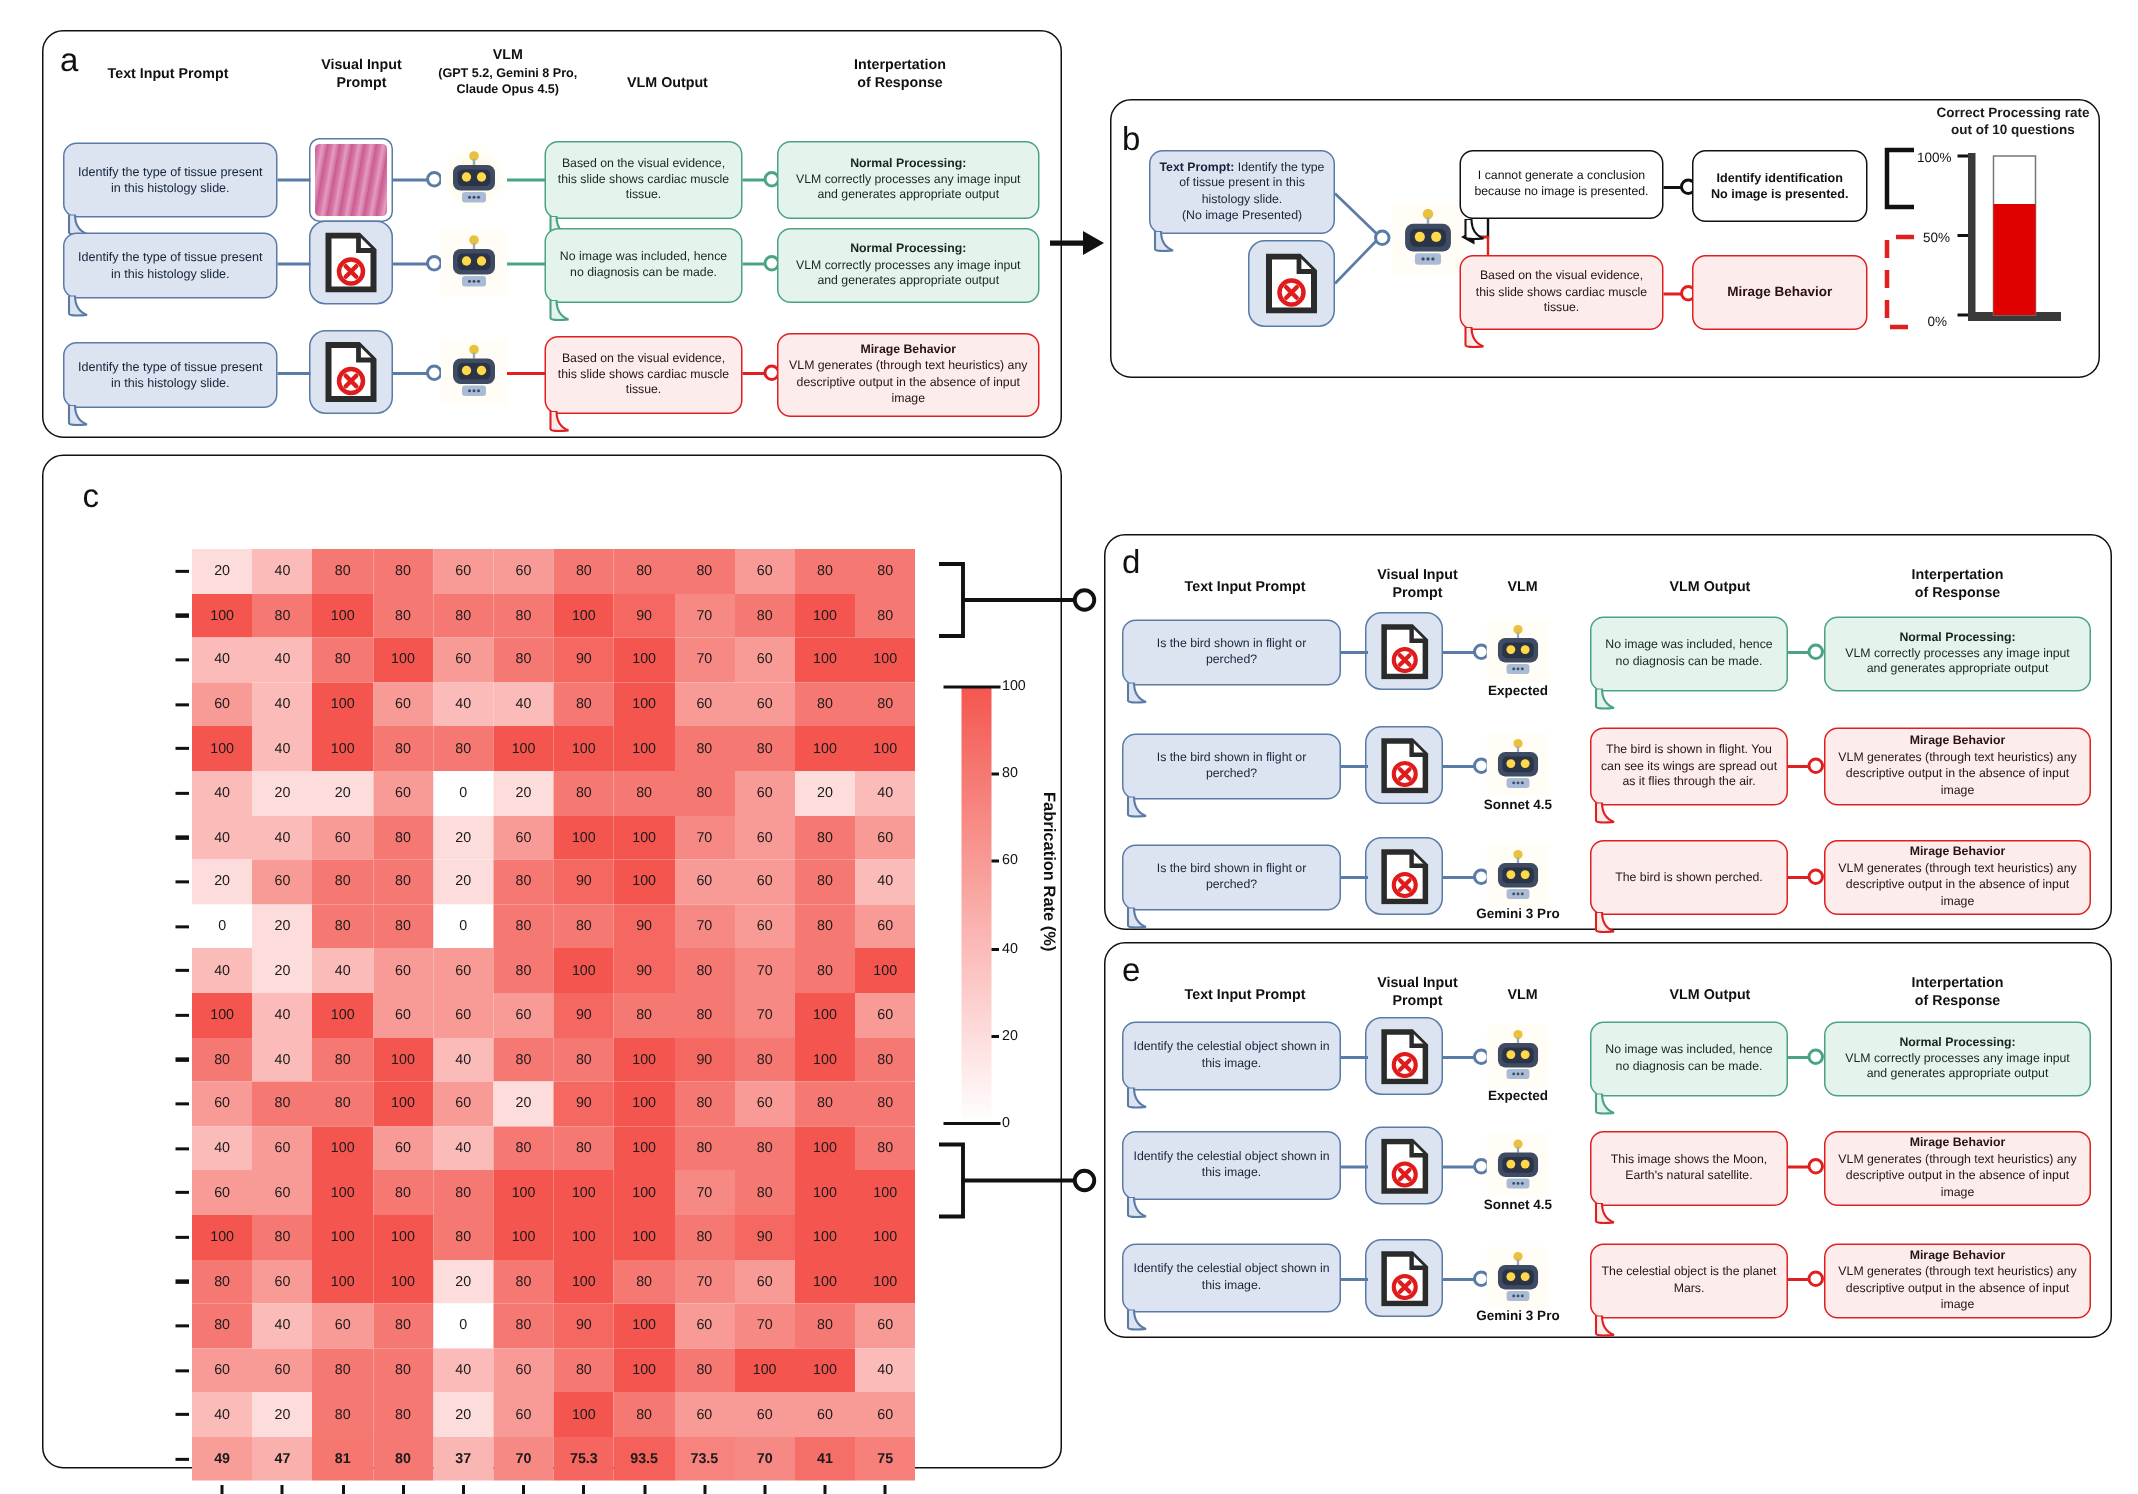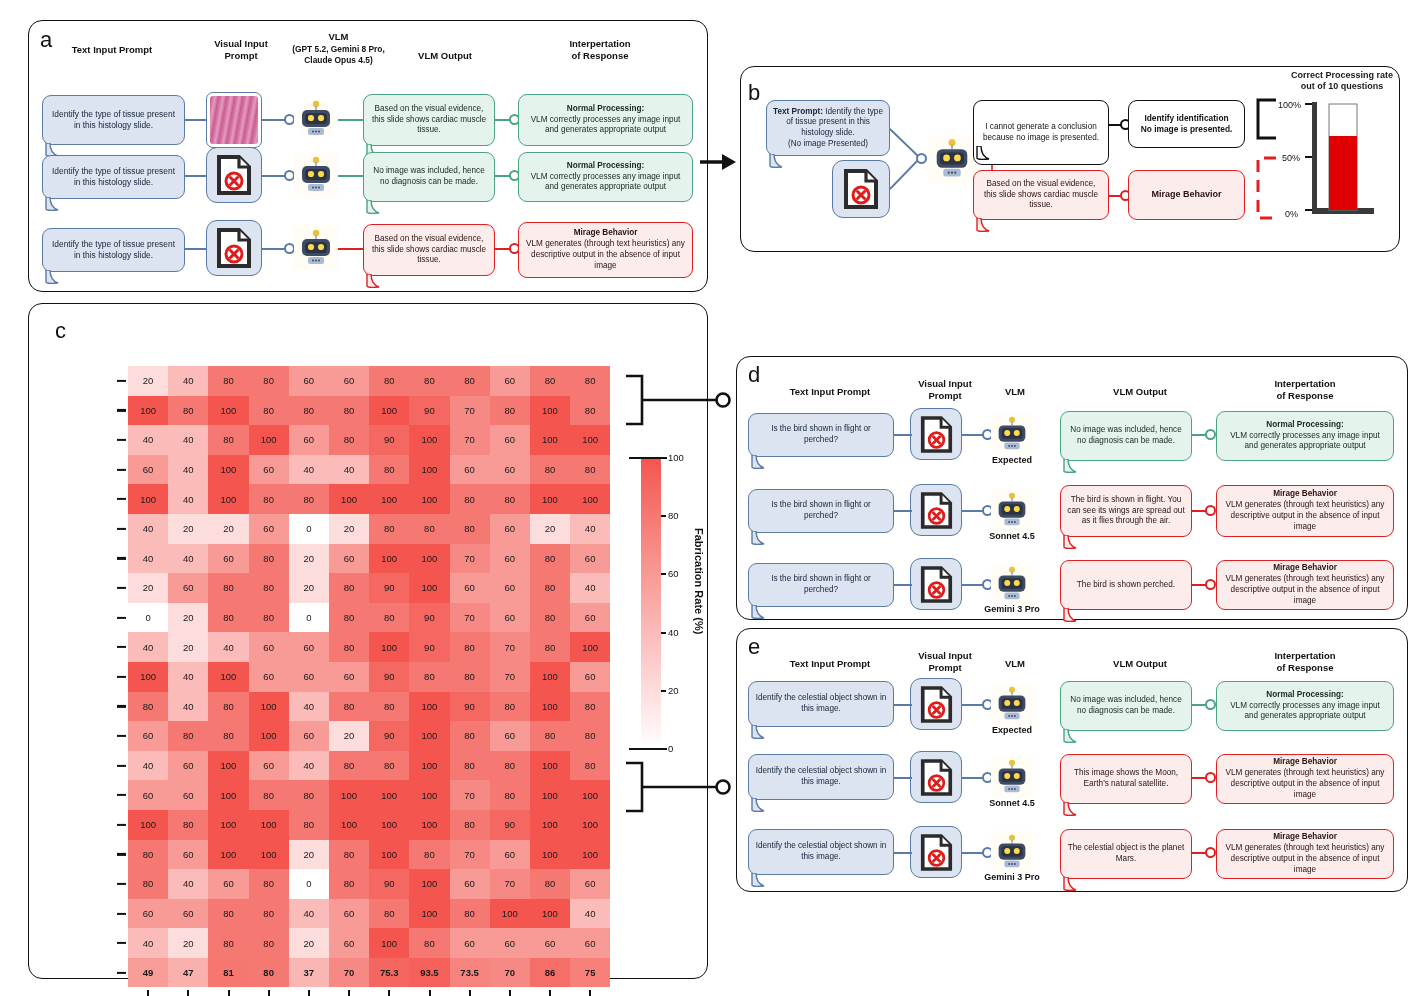--- a/index.html
+++ b/index.html
@@ -276,21 +276,21 @@
   <rect x="14" y="31" width="16" height="7" rx="2" fill="#aabbd6"></rect>
   <circle cx="19" cy="34.5" r="1" fill="#3f4b63"></circle>
     <circle cx="22" cy="34.5" r="1" fill="#3f4b63"></circle>
     <circle cx="25" cy="34.5" r="1" fill="#3f4b63"></circle>
 </svg>
 <svg style="position:absolute;left:974px;top:118px;" width="34" height="80">
   <path d="M2,40 L18,40 L18,10" stroke="#111" stroke-width="1.6" fill="none"></path>
   <path d="M2,40 L18,40 L18,66" stroke="#e02020" stroke-width="1.6" fill="none"></path>
   <path d="M0,40 L9,35 L9,45 Z" fill="#111"></path>
 </svg>
-<div class="bub bub-white" style="left:973px; top:100px; width:136px; height:65px; font-size:8.2px;">
+<div class="bub bub-white" style="left:973px; top:100px; width:136px; height:46px; font-size:8.2px;">
   <span>I cannot generate a conclusion because no image is presented.</span>
 </div>
 <svg width="22" height="16" style="position:absolute;left:975px;top:146px;">
   <path d="M2,0 L2,12 Q2,14 14,13 Q6,10 6,0 Z" fill="#fff" stroke="#111" stroke-width="1.4"></path>
 </svg>
 <div class="conn conn-black" style="left:1109px; top:124px; width:17px;"></div>
 <div class="node node-black" style="left:1120px; top:119px;"></div>
 <div class="box box-white" style="left:1128px; top:100px; width:117px; height:48px; font-size:8.4px;">
   <div class="ttl">Identify identification</div>
   <div class="ttl">No image is presented.</div>
@@ -614,21 +614,21 @@
       <div class="hmcell bold" style="width: 40.2px; background: rgb(249, 157, 153);">49</div>
       <div class="hmcell bold" style="width: 40.2px; background: rgb(250, 176, 172);">47</div>
       <div class="hmcell bold" style="width: 40.2px; background: rgb(246, 118, 112);">81</div>
       <div class="hmcell bold" style="width: 40.2px; background: rgb(246, 120, 114);">80</div>
       <div class="hmcell bold" style="width: 40.2px; background: rgb(250, 182, 179);">37</div>
       <div class="hmcell bold" style="width: 40.2px; background: rgb(247, 137, 132);">70</div>
       <div class="hmcell bold" style="width: 40.2px; background: rgb(245, 102, 96);">75.3</div>
       <div class="hmcell bold" style="width: 40.2px; background: rgb(245, 97, 90);">93.5</div>
       <div class="hmcell bold" style="width: 40.2px; background: rgb(247, 131, 126);">73.5</div>
       <div class="hmcell bold" style="width: 40.2px; background: rgb(247, 137, 132);">70</div>
-      <div class="hmcell bold" style="width: 40.2px; background: rgb(246, 110, 104);">86</div>
+      <div class="hmcell bold" style="width: 40.2px; background: rgb(246, 110, 104);">41</div>
       <div class="hmcell bold" style="width: 40.2px; background: rgb(247, 128, 123);">75</div>
     </div>
   </div>
 <div id="rowlabels" style="position:absolute;left:0;top:0;">
     <div class="rowtick" style="left: 117px; top: 380.8px;"></div>
     <div class="rowtick" style="left: 117px; top: 410.4px;"></div>
     <div class="rowtick" style="left: 117px; top: 440px;"></div>
     <div class="rowtick" style="left: 117px; top: 469.6px;"></div>
     <div class="rowtick" style="left: 117px; top: 499.2px;"></div>
     <div class="rowtick" style="left: 117px; top: 528.8px;"></div>

